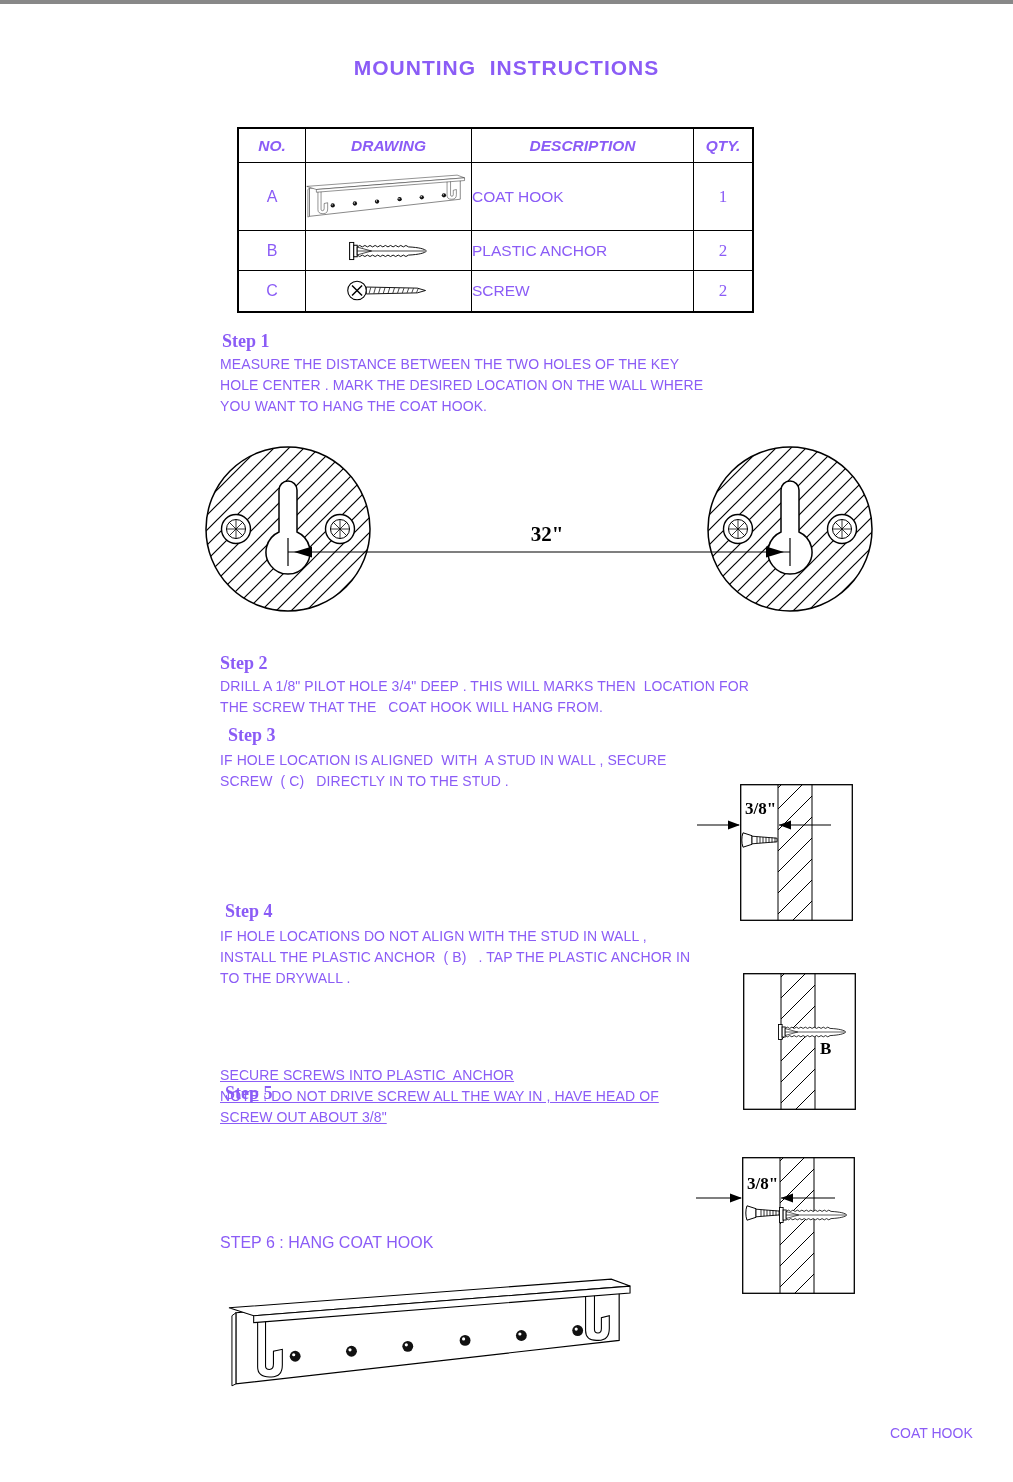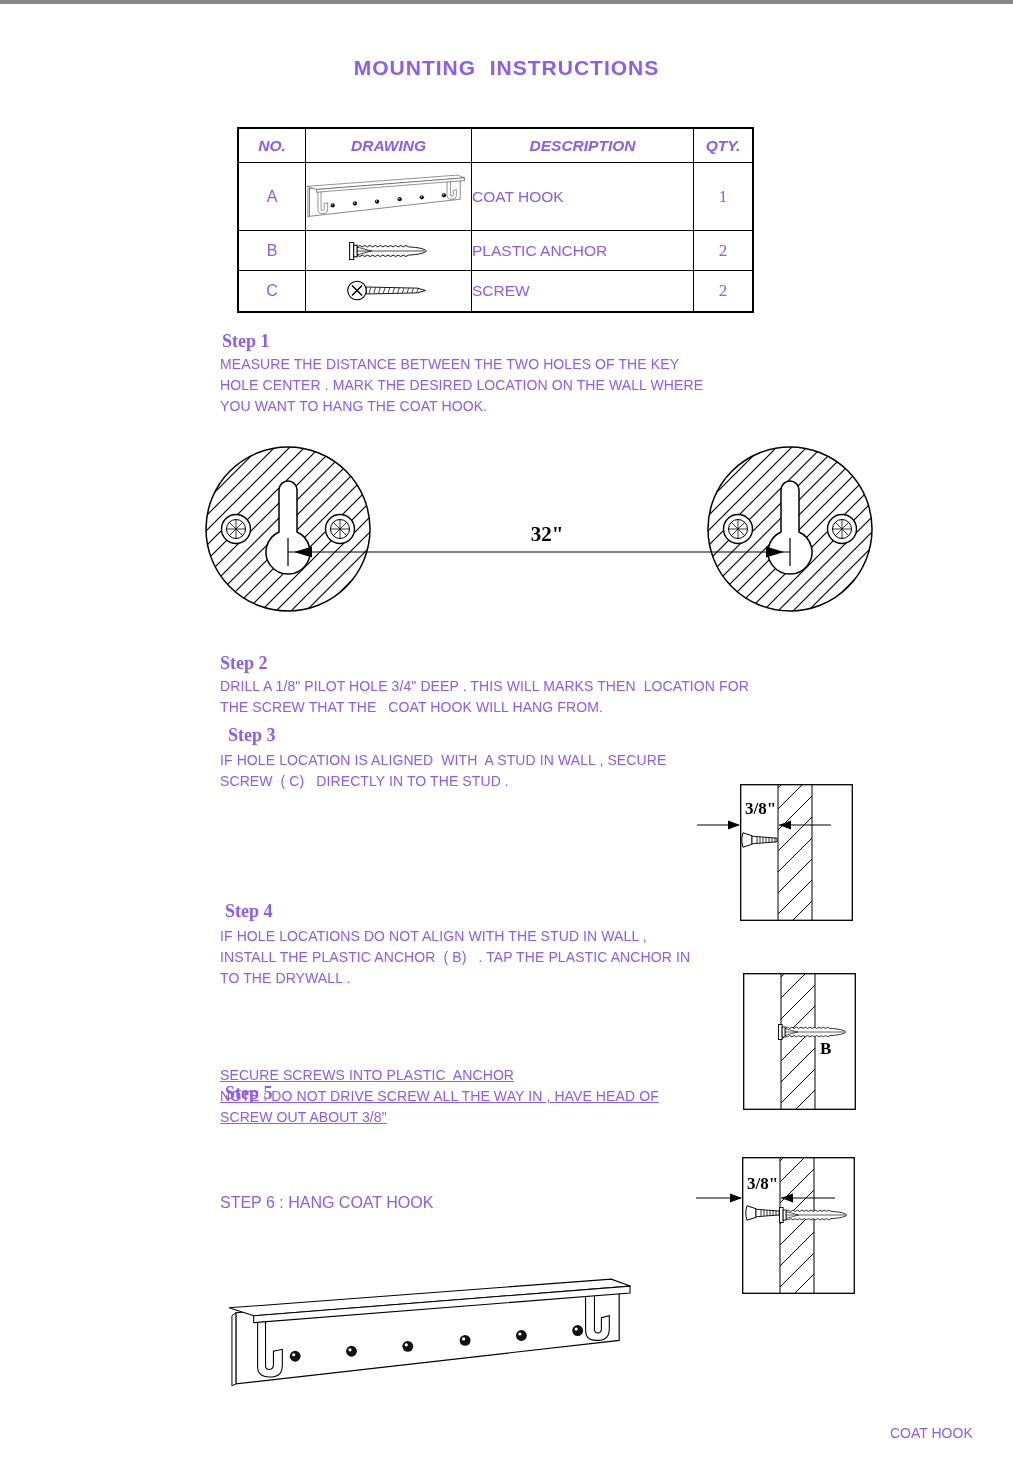--- a/index.html
+++ b/index.html
@@ -212,21 +212,21 @@
     <use href="#sym-wall" x="47" y="3" width="113" height="137"></use>
     <line x1="1" y1="44" x2="46" y2="44" stroke="#000" stroke-width="1.1"></line>
     <polygon points="47,44 35,39.5 35,48.5" fill="#000"></polygon>
     <line x1="86" y1="44" x2="140" y2="44" stroke="#000" stroke-width="1.1"></line>
     <polygon points="86,44 98,39.5 98,48.5" fill="#000"></polygon>
     <use href="#sym-sidescrew" x="50" y="51" width="38" height="16"></use>
     <use href="#sym-anchor" x="84" y="52" width="70" height="18"></use>
     <text class="gap-label" x="52" y="35">3/8"</text>
   </svg>
 
-  <div class="abs step6-t" style="left:220px;top:1190px;">STEP 6 : HANG COAT HOOK</div>
+  <div class="abs step6-t" style="left:220px;top:1230px;">STEP 6 : HANG COAT HOOK</div>
 
   <svg class="abs" style="left:228px;top:1267px;" width="405" height="125" viewBox="0 0 410 126">
     <use href="#sym-rack"></use>
   </svg>
 
   <div class="abs footer-t" style="left:890px;top:1421px;">COAT HOOK</div>
 
 </div>
 
 </body></html>

